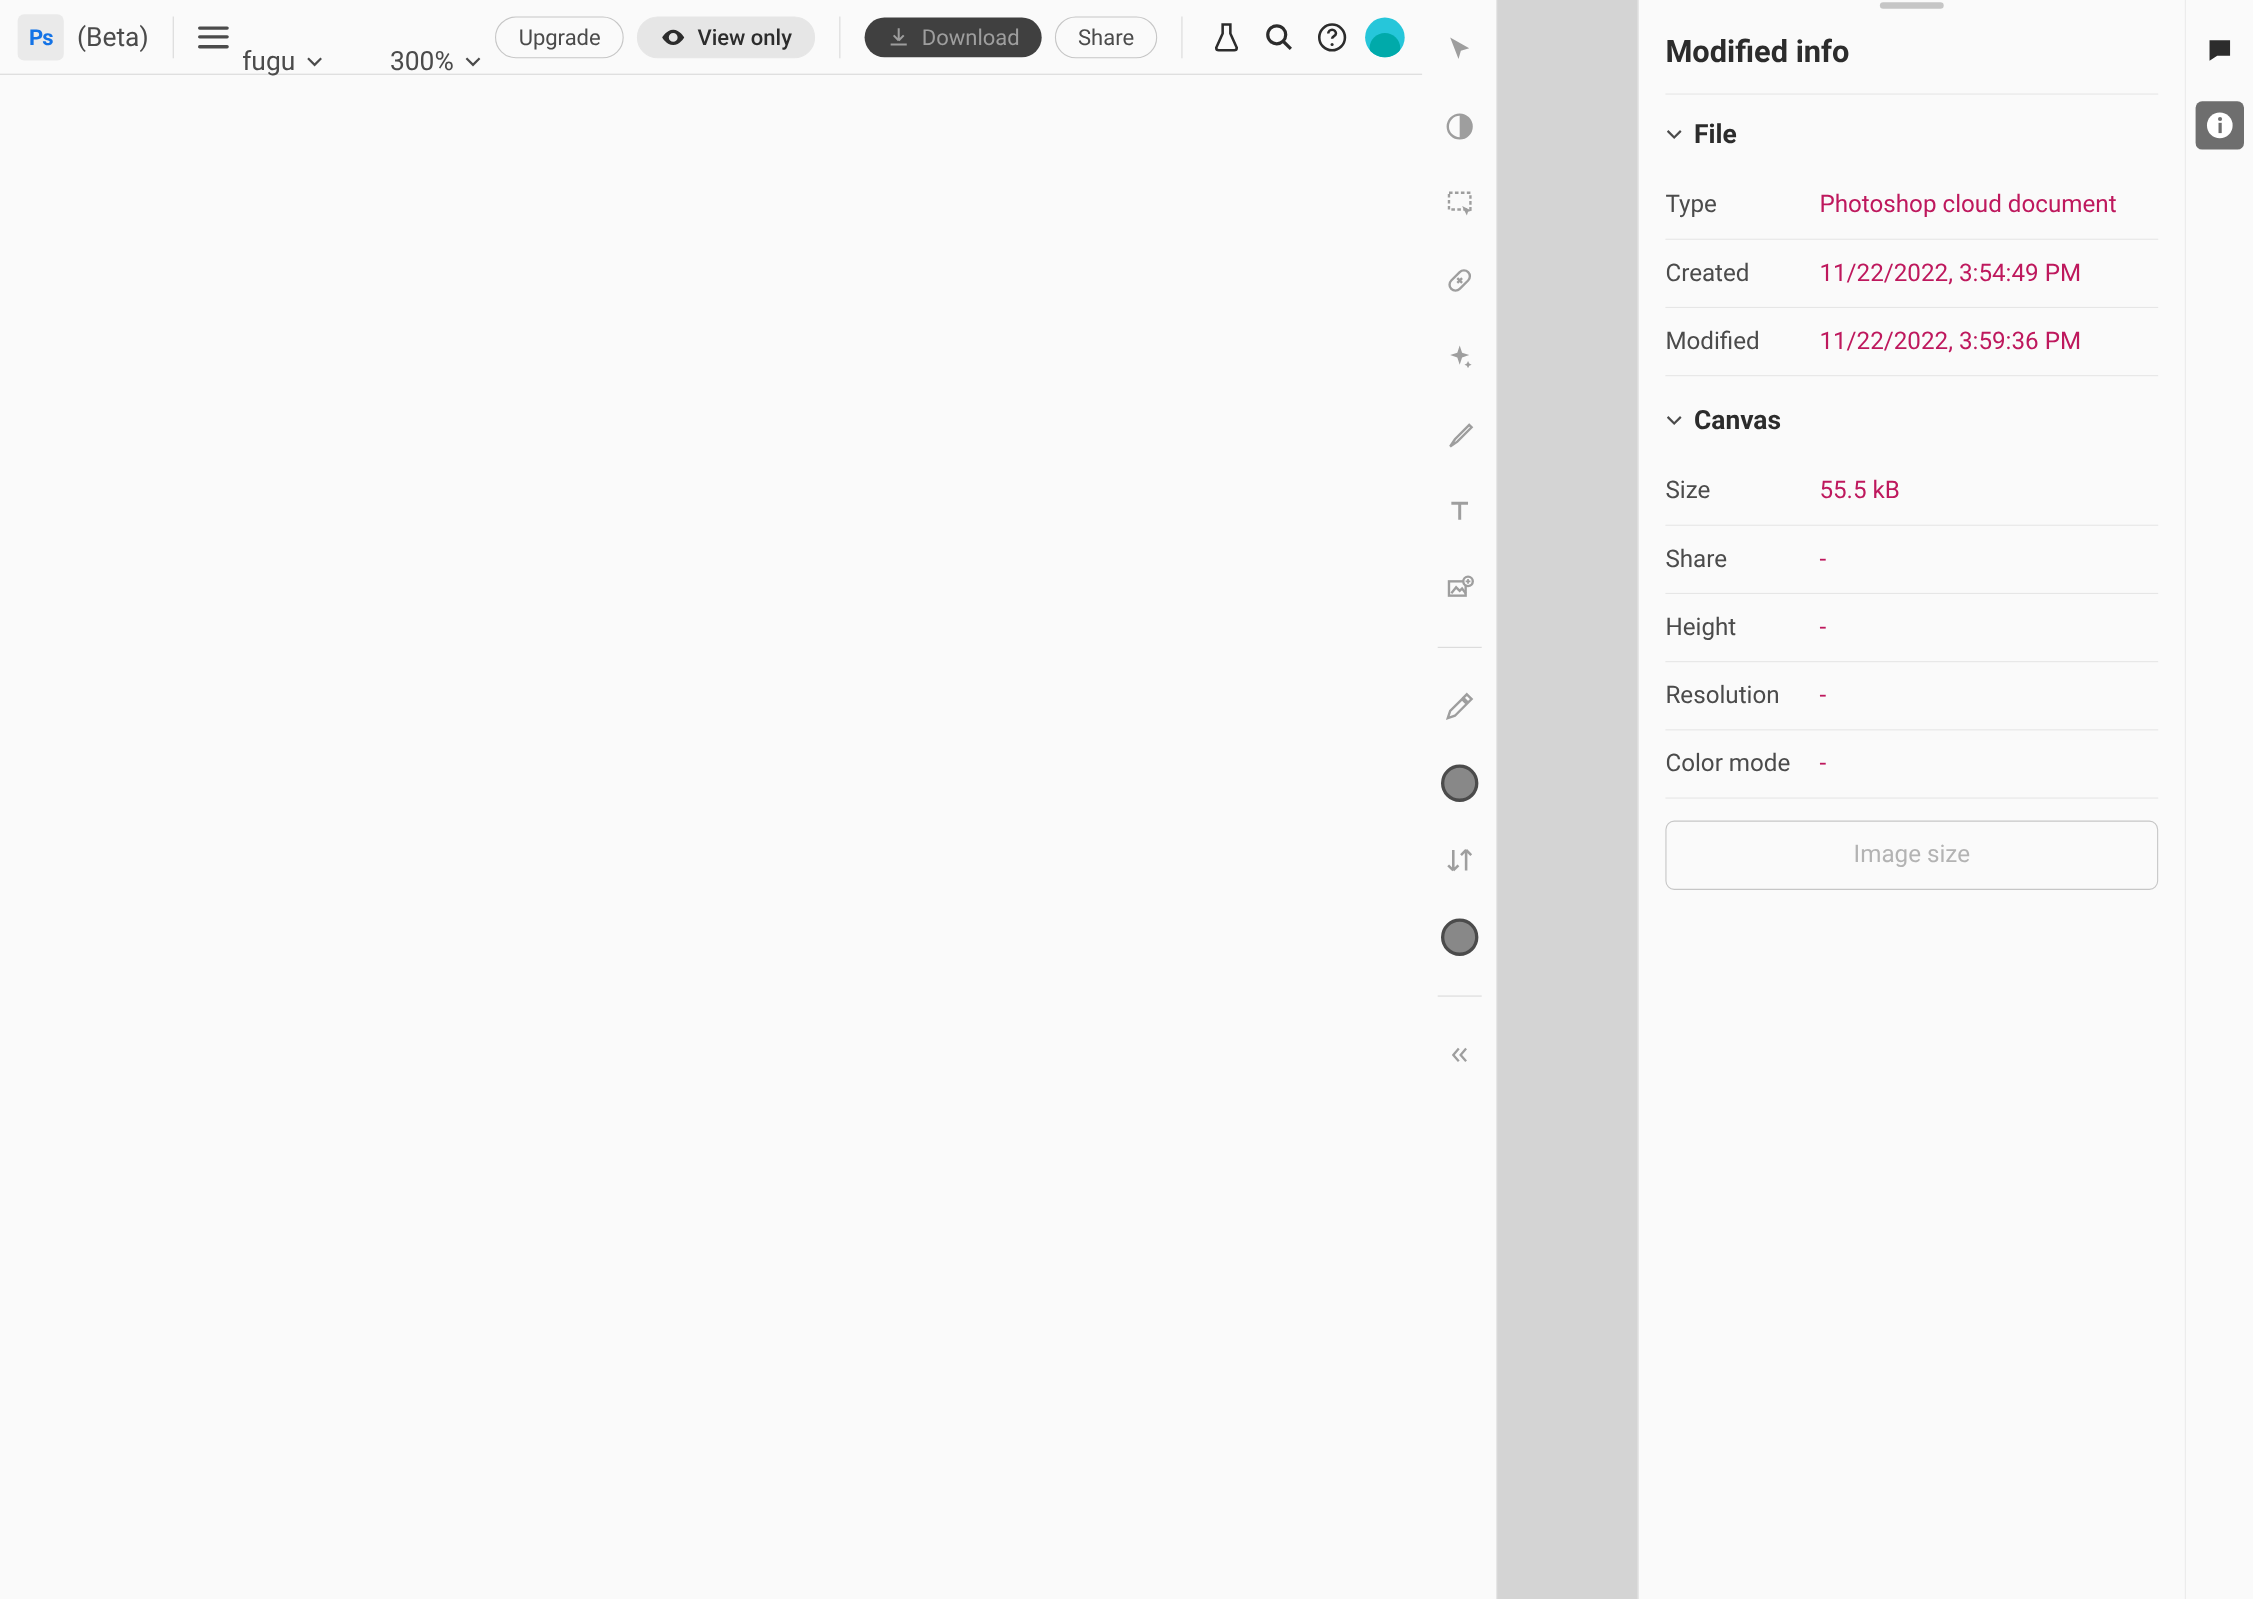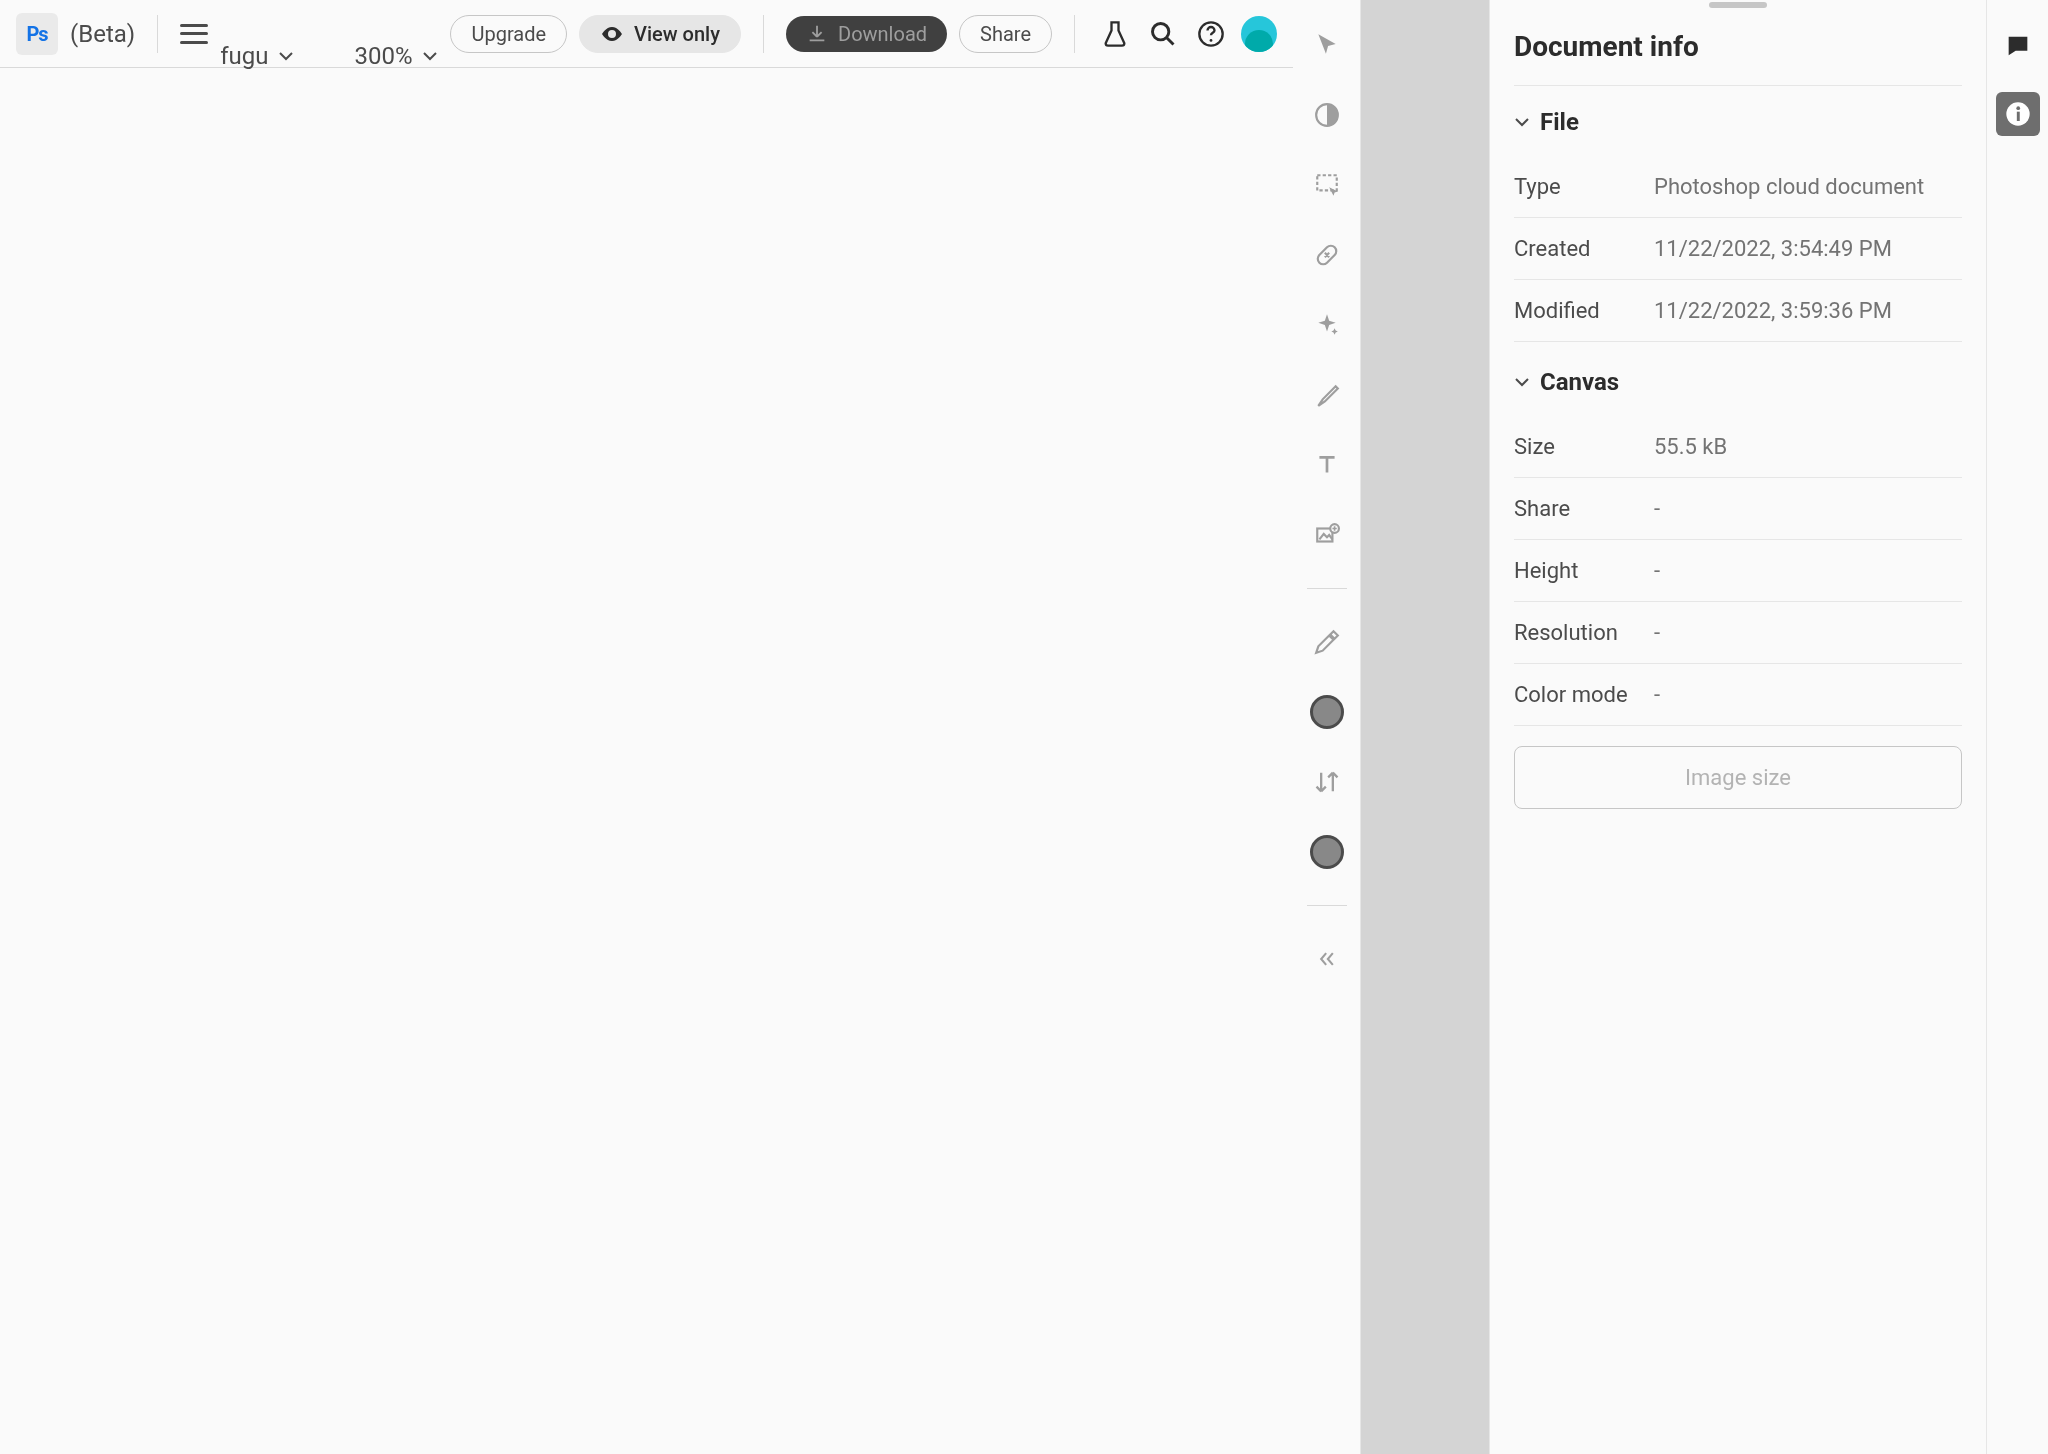--- a/index.html
+++ b/index.html
@@ -37,21 +37,21 @@
   .right-panel { width:497px; background:#fafafa; border-left:1px solid #e6e6e6; padding:30px 24px; overflow-y:auto; position:relative;}
   .grip { position:absolute; top:2px; left:50%; transform:translateX(-50%); width:58px; height:6px; border-radius:3px; background:#c6c6c6;}
   .panel-title { font-size:28px; font-weight:700; color:#2c2c2c; margin-bottom:22px;}
   .panel-hr { height:1px; background:#e6e6e6; margin-bottom:22px;}
   .section-header { display:flex; align-items:center; gap:10px; cursor:pointer; margin-bottom:20px;}
   .section-header .chev{color:#4b4b4b;}
   .section-title { font-size:24px; font-weight:700; color:#2c2c2c;}
   .row { display:flex; padding:18px 0; border-bottom:1px solid #e6e6e6;}
   .row:last-of-type { border-bottom:none;}
   .row-label{ width:140px; font-size:22px; color:#4b4b4b;}
-  .row-value{ flex:1; font-size:22px; color:#737373;}
+  .row-value{ flex:1; font-size:22px; color:#be185d;}
   .section-gap{height:26px;}
   .image-size-btn { width:100%; border:1px solid #c6c6c6; border-radius:8px; padding:18px; text-align:center; font-size:22px; color:#b3b3b3; background:#fafafa; cursor:default; margin-top:20px;}
   
   .right-rail { width:62px; background:#fafafa; border-left:1px solid #e6e6e6; display:flex; flex-direction:column; align-items:center; padding-top:24px; gap:24px;}
   .rail-btn { width:44px; height:44px; border-radius:6px; display:flex; align-items:center; justify-content:center; color:#2c2c2c; cursor:pointer;}
   .rail-btn.active { background:#6e6e6e; color:#fff;}
   svg { display:block; }
 </style>
 </head>
 <body>
@@ -235,21 +235,21 @@
           </g>
 
           <path d="M20 60 q60 -50 140 -30 q-70 -5 -120 40 q40 -60 120 -35" stroke="#0a0a0a" stroke-width="26" fill="none" stroke-linecap="round"></path>
           <path d="M10 100 q25 -50 80 -60" stroke="#0a0a0a" stroke-width="28" fill="none" stroke-linecap="round"></path>
         </svg>
       </div>
     </div>
 
     <div class="right-panel">
       <div class="grip"></div>
-      <div class="panel-title">Document info</div>
+      <div class="panel-title">Modified info</div>
       <div class="panel-hr"></div>
 
       <div class="section-header">
         <svg class="chev" viewBox="0 0 16 16">
             <path d="M2 5l6 6 6-6" stroke="#4b4b4b" stroke-width="2" fill="none"></path>
           </svg>
         <div class="section-title">File</div>
       </div>
       <div class="row">
         <div class="row-label">Type</div>

